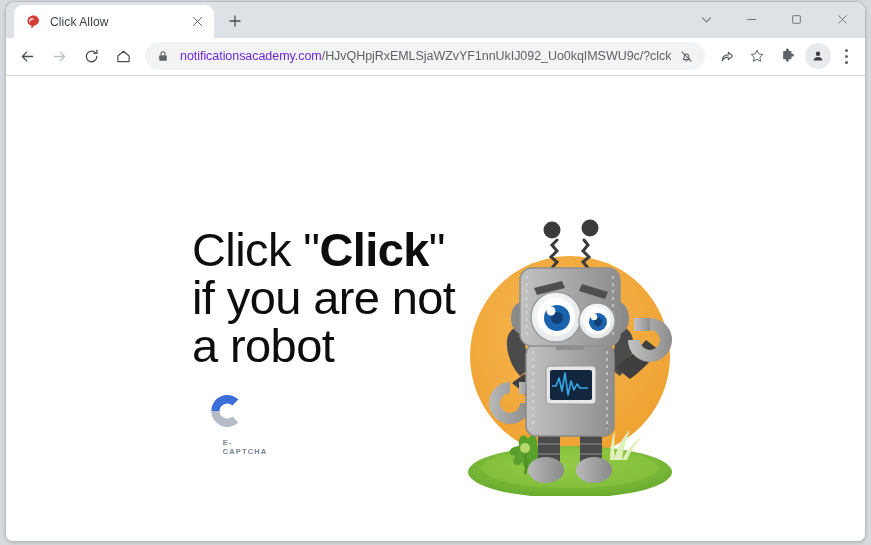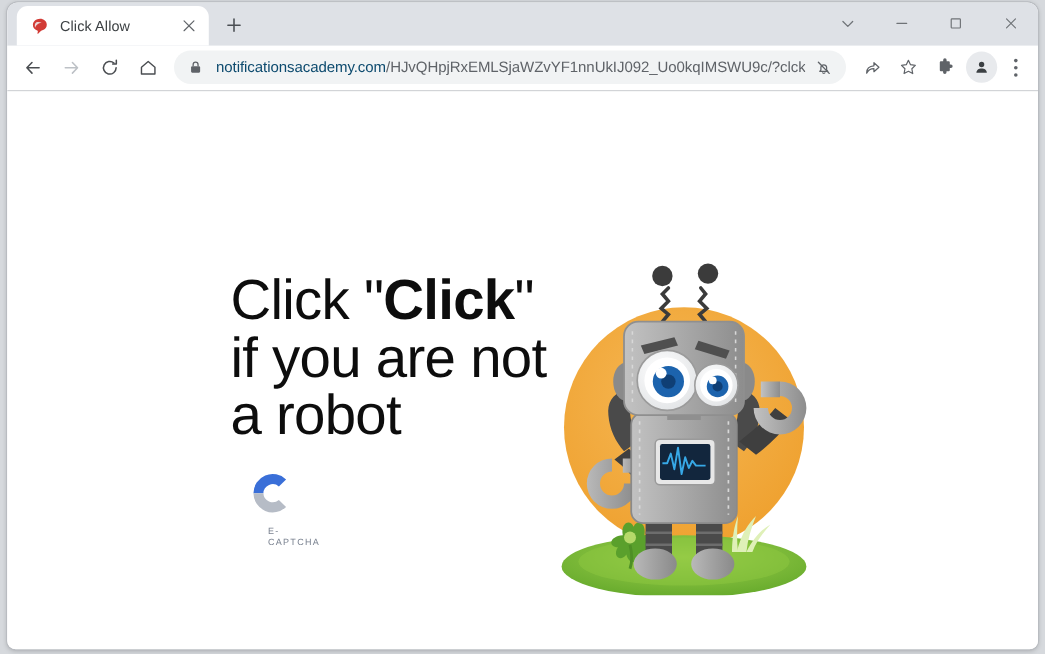--- a/index.html
+++ b/index.html
@@ -29,21 +29,21 @@
     position: relative;
     height: 36px;
     background: #dee1e6;
     flex: 0 0 36px;
     display: flex;
     align-items: flex-end;
   }
   .tab {
     position: relative;
     margin-left: 8px;
-    width: 160px; height: 33px;
+    width: 200px; height: 33px;
     background: #ffffff;
     border-radius: 9px 9px 0 0;
     display: flex;
     align-items: center;
     padding: 0 8px 0 11px;
   }
   .tab-favicon {
     width: 16px; height: 16px;
     flex: 0 0 16px;
     margin-right: 9px;
@@ -122,21 +122,21 @@
   .urltext {
     flex: 1 1 auto;
     font-size: 12.5px;
     color: #5f6368;
     white-space: nowrap;
     overflow: hidden;
     text-overflow: clip;
     letter-spacing: -.05px;
     min-width: 0;
   }
-  .urltext .host { color: #0c4a6e; }
+  .urltext .host { color: #6d28d9; }
   .omni-icon { flex: 0 0 18px; display:flex; align-items:center; justify-content:center; color:#5f6368; margin-left:6px;}
 
   .tbicon {
     width: 28px; height: 28px;
     margin-left: 2px;
     display: flex; align-items: center; justify-content: center;
     color: #5f6368;
     flex: 0 0 28px;
   }
   .avatar {
@@ -192,21 +192,21 @@
     display: flex;
     flex-direction: column;
     align-items: center;
   }
   .captcha-mark { width: 44px; height: 44px; }
   .captcha-label {
     margin-top: 5px;
     font-size: 7.5px;
     letter-spacing: 1.1px;
     color: #7a8290;
-    font-weight: 400;
+    font-weight: 700;
     padding-left: 36px;
   }
 
   .robot {
     position: absolute;
     left: 458px;
     top: 120px;
     width: 212px;
     height: 300px;
   }

